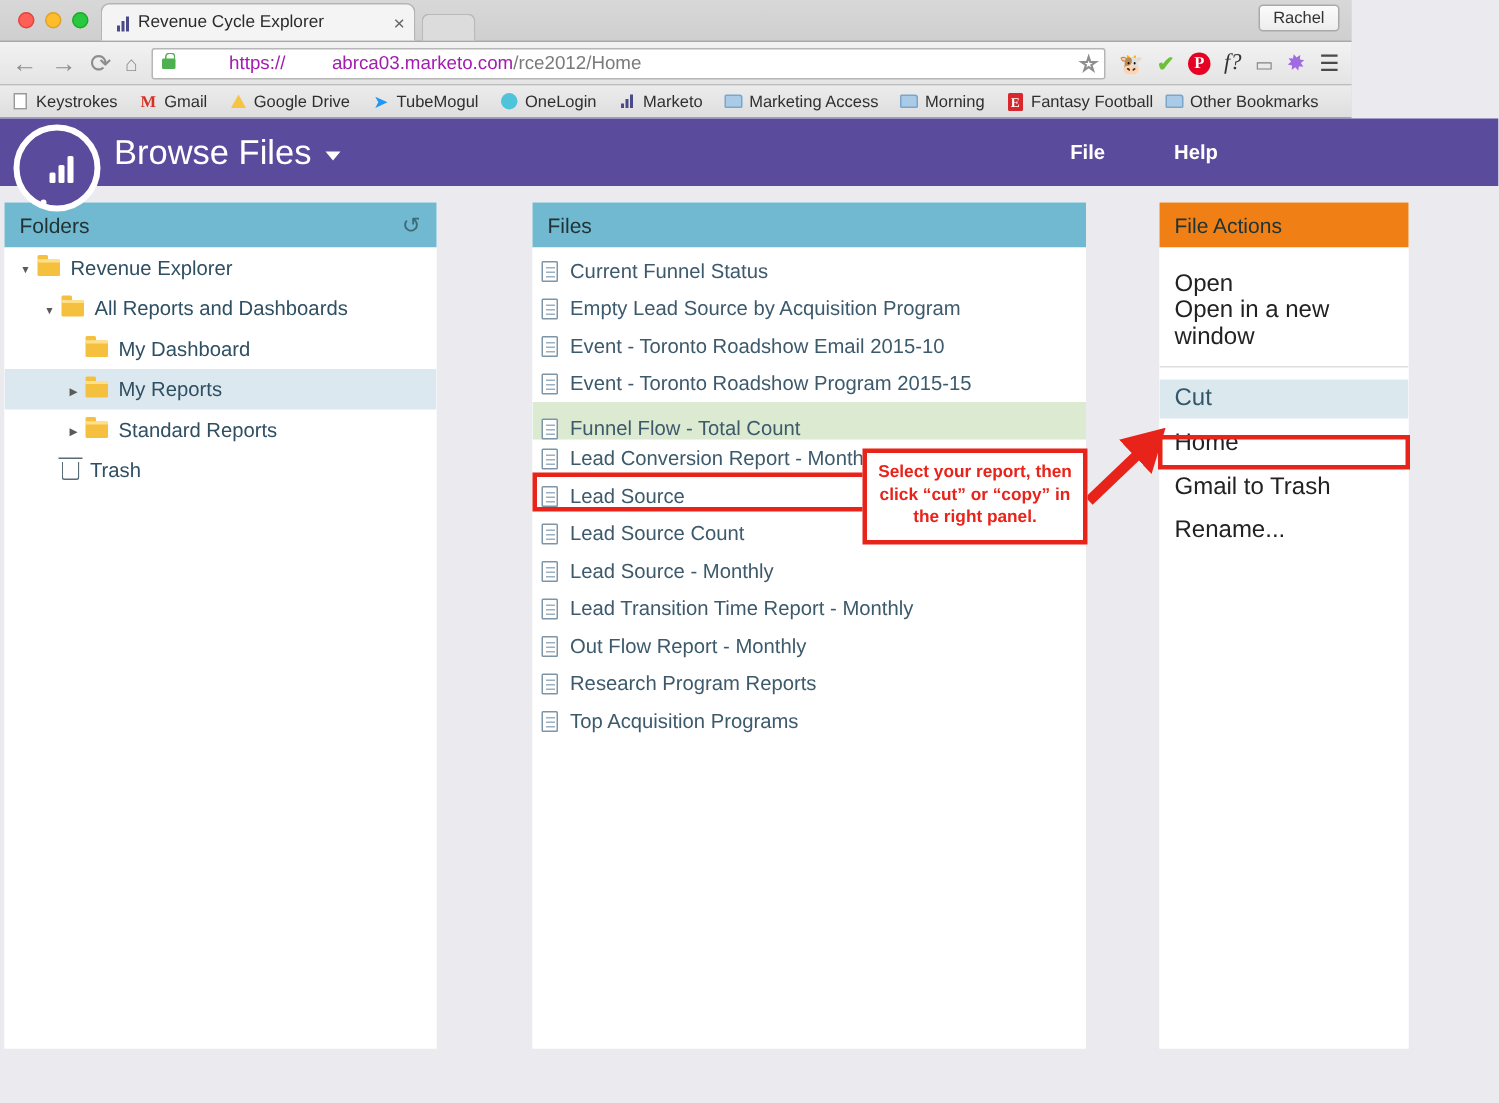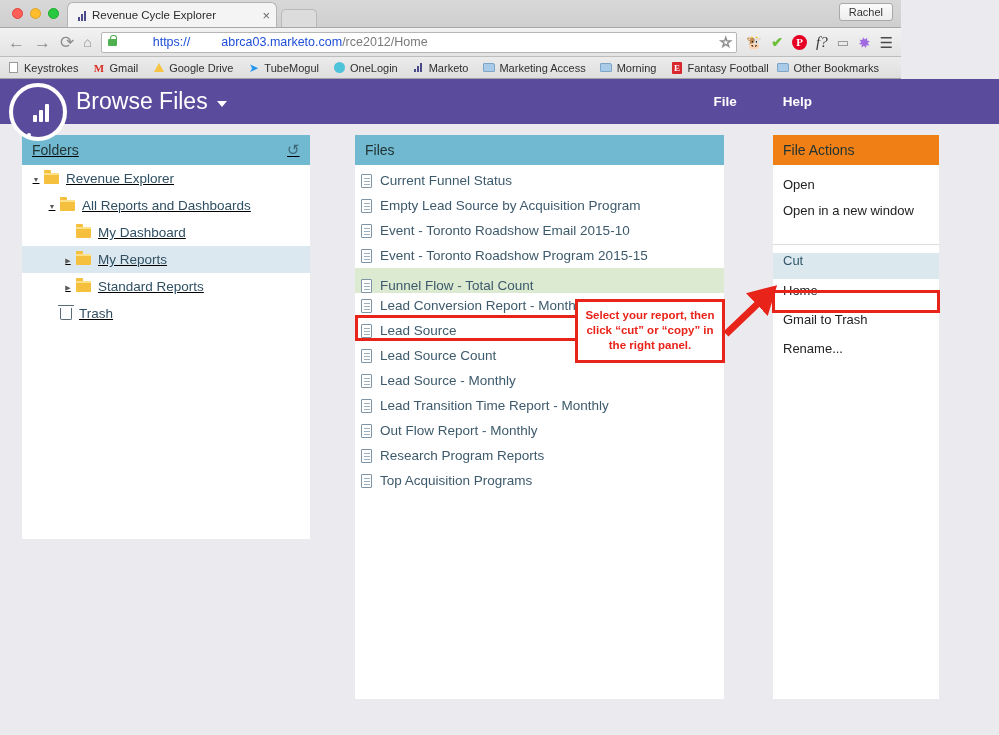--- a/index.html
+++ b/index.html
@@ -77,21 +77,21 @@
   }
   .lock {
     width: 9px; height: 7px; background: #4fb04f; border-radius: 1px;
     position: relative; margin-right: 5px; flex: none;
   }
   .lock:before {
     content: ""; position: absolute; left: 2px; top: -4px;
     width: 5px; height: 5px; border: 1.5px solid #4fb04f;
     border-bottom: none; border-radius: 3px 3px 0 0;
   }
-  .url-dark { color: #1d4ed8; padding-left: 31px; }
+  .url-dark { color: #a21caf; padding-left: 31px; }
   .url-grey { color: #7a7a7a; }
   .star { margin-left: auto; color: #fff; font-size: 14px; -webkit-text-stroke: 1px #8e8e8e; line-height: 1; }
   .ext-icons { display: flex; align-items: center; gap: 9px; margin-left: 9px; }
   .ext { font-size: 14px; line-height: 1; }
   .ext.evernote { color: #5c5c5c; font-size: 13px; }
   .ext.check { color: #6dbf3c; font-weight: bold; }
   .ext.pin {
     background: #e60023; color: #fff; border-radius: 50%;
     width: 15px; height: 15px; font-size: 11px; font-weight: bold;
     display: flex; align-items: center; justify-content: center;
@@ -159,21 +159,21 @@
   .panel-head {
     height: 30px; background: #71b9d1;
     display: flex; align-items: center;
     padding: 0 10px;
     font-size: 14px; color: #233;
   }
   .panel-head.orange { background: #f08015; }
   .panel-body { background: #fff; height: calc(100% - 30px); overflow: hidden; }
 
   
-  #folders-panel { left: 22px; top: 0; width: 288px; height: 404px; text-decoration: underline; }
+  #folders-panel { left: 3px; top: 0; width: 288px; height: 564px; }
   .refresh-ico {
     margin-left: auto; font-size: 15px; color: #3e6a78;
     transform: scaleX(-1);
   }
   .tree-row {
     display: flex; align-items: center;
     height: 27px; font-size: 13.5px; color: #2f4f63;
     padding-right: 6px;
   }
   .tree-row.sel { background: #dce8ef; }
@@ -217,22 +217,22 @@
   }
   .file-ico:before {
     content:""; position: absolute; left: 2px; top: 3px;
     width: 6px; height: 1px; background: #9bb0c0;
     box-shadow: 0 3px 0 #9bb0c0, 0 6px 0 #9bb0c0;
   }
 
   
   #actions-panel { left: 773px; top: 0; width: 166px; height: 564px; }
   .action-row {
-    height: 26px; display: flex; 
-    padding-left: 10px; font-size: 13px; color: #222;
+    height: 26px; display: flex; align-items: center;
+    padding-left: 10px; font-size: 16px; color: #222;
   }
   .action-row.cut { background: #dbe9ef; color: #33576b; }
   .action-sep { height: 10px; border-bottom: 1px solid #dedede; margin: 6px 0 8px 0; }
 
   
   .anno { position: absolute; }
   .hl-box { border: 3px solid #e8231a; background: transparent; }
   #hl-file { left: 355px; top: 315px; width: 369px; height: 26px; }
   #hl-cut  { left: 772px; top: 290px; width: 168px; height: 23px; }
   .callout {

